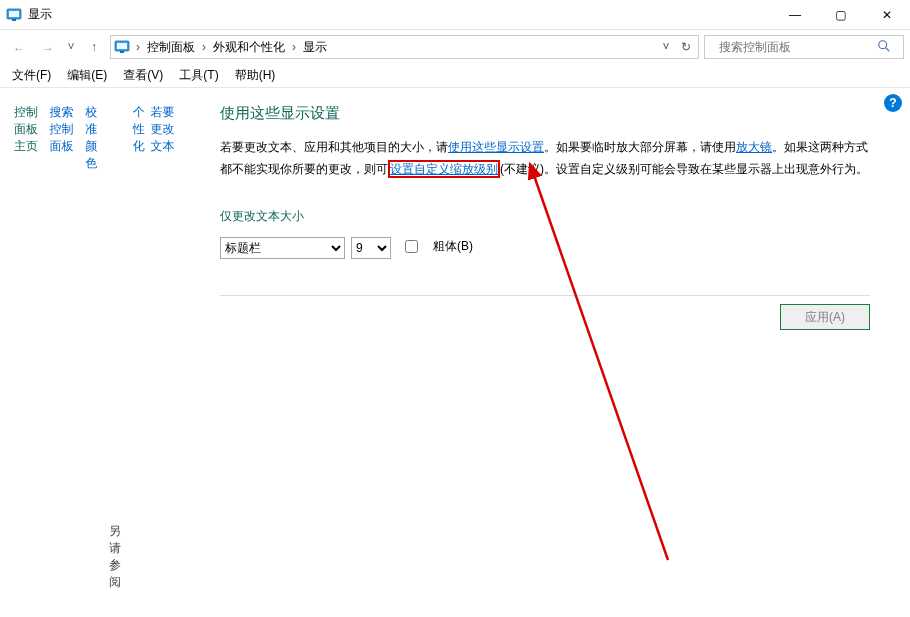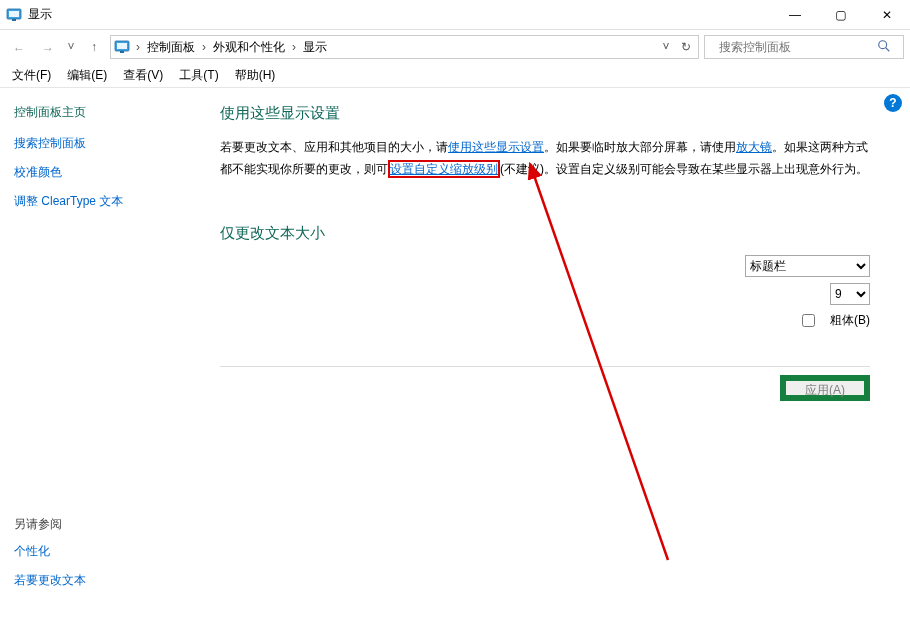--- a/index.html
+++ b/index.html
@@ -106,21 +106,20 @@
 
   
   .body-area {
     display: flex;
     height: calc(617px - 30px - 34px - 24px);
   }
   .side-pane {
     width: 200px;
     padding: 16px 14px;
     display: flex;
-    flex-direction: column;
   }
   .side-pane .cp-home { color: #0E6657; margin-bottom: 14px; }
   .side-pane .task-link {
     color: #0066CC;
     margin-bottom: 12px;
     cursor: pointer;
   }
   .see-also-label { margin-top: auto; margin-bottom: 10px; color: #444; padding-top: 20px; }
 
   .main-pane {
@@ -131,43 +130,42 @@
   .h1 { color: #0E6657; font-size: 15px; margin-bottom: 14px; }
   .para {
     line-height: 1.8;
     margin-bottom: 16px;
   }
   .para a { color: #0066CC; text-decoration: underline; cursor: pointer; }
   .red-box {
     border: 2px solid #d90000;
     padding: 0 0;
   }
-  .h2 { color: #0E6657; font-size: 15px; margin-top: 44px; margin-bottom: 12px; }
+  .h2 { color: #0E6657; font-size: 12px; margin-top: 28px; margin-bottom: 12px; }
 
   .controls-row {
-    display: flex; align-items: flex-end; gap: 6px;
+    display: flex; align-items: flex-start; gap: 6px;
     margin-top: 6px;
-    flex-direction: column;
   }
   .controls-row select {
     height: 22px;
     border: 1px solid #a8a8a8;
     font-family: inherit;
     font-size: 12px;
     background: #fff;
   }
   .controls-row .sel1 { width: 125px; }
   .controls-row .sel2 { width: 40px; }
   .checkbox-wrap { display: inline-flex; align-items: center; gap: 12px; margin-left: 4px; }
   .checkbox-wrap input { width: 13px; height: 13px; }
   .divider { border-top: 1px solid #ddd; margin-top: 36px; }
   .apply-row { display: flex; justify-content: flex-end; margin-top: 8px; }
   .apply-btn {
     width: 90px; height: 26px;
-    border: 6px solid #15803d;
+    border: 1px solid #15803d;
     background: #efefef;
     color: #808080;
     font-family: inherit;
     font-size: 12px;
   }
 
   .help-icon {
     position: absolute;
     right: 8px;
     top: 94px;
@@ -252,21 +250,20 @@
   <span class="menu-item">工具(T)</span>
   <span class="menu-item">帮助(H)</span>
 </div>
 
 <div class="body-area">
 
   <div class="side-pane">
     <div class="cp-home">控制面板主页</div>
     <div class="task-link">搜索控制面板</div>
     <div class="task-link">校准颜色</div>
-    <div class="task-link">调整 ClearType 文本</div>
 
     <div class="see-also-label">另请参阅</div>
     <div class="task-link">个性化</div>
     <div class="task-link">若要更改文本</div>
   </div>
 
   <div class="main-pane">
     <div class="h1">使用这些显示设置</div>
 
     <div class="para">

